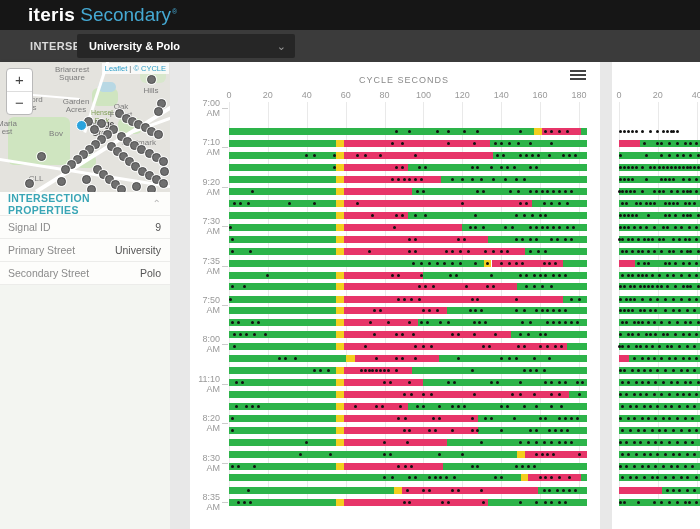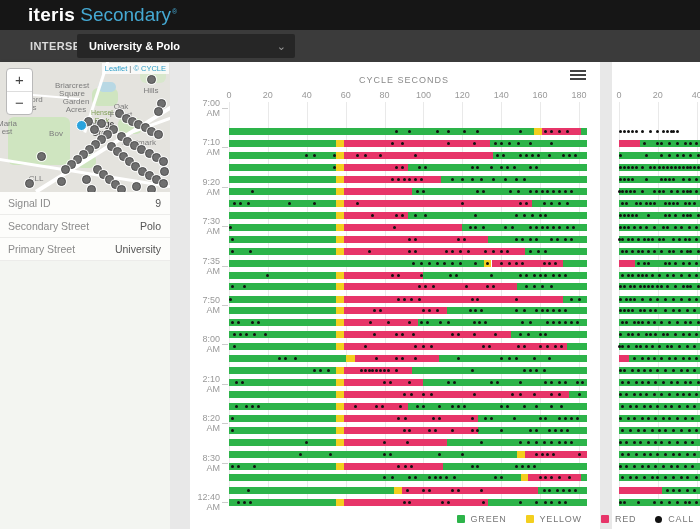--- a/index.html
+++ b/index.html
@@ -114,21 +114,21 @@
         <div class="patch" style="background: rgb(207, 229, 192); left: 92px; top: 26px; width: 26px; height: 18px;"></div>
         <div class="patch" style="background: rgb(207, 229, 192); left: 118px; top: 56px; width: 24px; height: 16px;"></div>
         <div class="patch" style="background: rgb(207, 229, 192); left: 76px; top: 92px; width: 20px; height: 14px;"></div>
         <div class="patch" style="background: rgb(216, 231, 204); left: 140px; top: 5px; width: 26px; height: 16px;"></div>
         <div class="patch" style="background: rgb(184, 216, 228); left: 98px; top: 20px; width: 18px; height: 10px;"></div>
         <div class="road" style="left: 35px; top: 128px; width: 160px; height: 4px; transform: rotate(-32deg); transform-origin: 0px 0px;"></div>
         <div class="road" style="left: 0px; top: 96px; width: 180px; height: 3px; transform: rotate(9deg); transform-origin: 0px 0px;"></div>
         <div class="road" style="left: 108px; top: -6px; width: 3px; height: 80px; transform: rotate(18deg); transform-origin: 0px 0px;"></div>
         <div class="road" style="left: 128px; top: 70px; width: 90px; height: 3px; transform: rotate(-20deg); transform-origin: 0px 0px;"></div>
         <div class="road" style="left: 10px; top: 30px; width: 70px; height: 2px; transform: rotate(5deg); transform-origin: 0px 0px;"></div>
-        <div class="map-label" style="left: 72px; top: 4px; margin-top: 16px;">Briarcrest
+        <div class="map-label" style="left: 72px; top: 4px;">Briarcrest
 Square</div>
         <div class="map-label" style="left: 29px; top: 34px;">Ashford
 Hills</div>
         <div class="map-label" style="left: 76px; top: 36px;">Garden
 Acres</div>
         <div class="map-label park" style="left: 102px; top: 47px;">Hensel
 Park</div>
         <div class="map-label" style="left: 121px; top: 41px;">Oak
 Forest</div>
         <div class="map-label city" style="left: 99px; top: 58px;">College
@@ -187,31 +187,35 @@
         <div class="marker" style="left: 24.5px; top: 116.5px;"></div>
         <div class="marker" style="left: 86.5px; top: 122.5px;"></div>
         <div class="marker" style="left: 131.5px; top: 119.5px;"></div>
         <div class="marker" style="left: 146.5px; top: 122.5px;"></div>
         <div class="marker" style="left: 36.5px; top: 89.5px;"></div>
         <div class="marker" style="left: 159.5px; top: 104.5px;"></div>
         <div id="selected-marker" style="left: 75.5px; top: 57.5px;"></div>
       </div>
 
     <div id="props" class="abs">
+      <div id="props-header">
+        <span id="props-title">INTERSECTION PROPERTIES</span>
+        <span id="props-collapse">⌃</span>
+      </div>
       <div class="prop-row">
         <span class="pl">Signal ID</span>
         <span class="pv">9</span>
       </div>
       <div class="prop-row">
+        <span class="pl">Primary Street</span>
+        <span class="pv">University</span>
+      </div>
+      <div class="prop-row">
         <span class="pl">Secondary Street</span>
         <span class="pv">Polo</span>
-      </div>
-      <div class="prop-row">
-        <span class="pl">Primary Street</span>
-        <span class="pv">University</span>
       </div>
     </div>
   </div>
 
   <div id="strip-left" class="abs"></div>
 
   <div id="card-left" class="abs">
     <div id="hamburger">
         <div></div>
         <div></div>
@@ -245,27 +249,27 @@
       <div class="time-label" style="left: 0px; top: 124.8px;">9:20 AM</div>
       <div class="time-dash" style="left: 32px; top: 124.8px;"></div>
       <div class="time-label" style="left: 0px; top: 164.2px;">7:30 AM</div>
       <div class="time-dash" style="left: 32px; top: 164.2px;"></div>
       <div class="time-label" style="left: 0px; top: 203.6px;">7:35 AM</div>
       <div class="time-dash" style="left: 32px; top: 203.6px;"></div>
       <div class="time-label" style="left: 0px; top: 243px;">7:50 AM</div>
       <div class="time-dash" style="left: 32px; top: 243px;"></div>
       <div class="time-label" style="left: 0px; top: 282.4px;">8:00 AM</div>
       <div class="time-dash" style="left: 32px; top: 282.4px;"></div>
-      <div class="time-label" style="left: 0px; top: 321.8px;">2:10 AM</div>
+      <div class="time-label" style="left: 0px; top: 321.8px;">11:10 AM</div>
       <div class="time-dash" style="left: 32px; top: 321.8px;"></div>
       <div class="time-label" style="left: 0px; top: 361.2px;">8:20 AM</div>
       <div class="time-dash" style="left: 32px; top: 361.2px;"></div>
       <div class="time-label" style="left: 0px; top: 400.6px;">8:30 AM</div>
       <div class="time-dash" style="left: 32px; top: 400.6px;"></div>
-      <div class="time-label" style="left: 0px; top: 440px;">12:40 AM</div>
+      <div class="time-label" style="left: 0px; top: 440px;">8:35 AM</div>
       <div class="time-dash" style="left: 32px; top: 440px;"></div>
       <div class="seg" style="left: 39px; top: 66.14px; width: 305.278px; background: rgb(45, 180, 74);"></div>
       <div class="seg" style="left: 344.278px; top: 66.14px; width: 7.77778px; background: rgb(243, 207, 30);"></div>
       <div class="seg" style="left: 352.056px; top: 66.14px; width: 38.8889px; background: rgb(231, 53, 105);"></div>
       <div class="seg" style="left: 390.944px; top: 66.14px; width: 5.83333px; background: rgb(45, 180, 74);"></div>
       <div class="dot" style="left: 204.722px; top: 68.14px; background: rgb(17, 17, 17);"></div>
       <div class="dot" style="left: 218.333px; top: 68.14px; background: rgb(17, 17, 17);"></div>
       <div class="dot" style="left: 245.556px; top: 68.14px; background: rgb(17, 17, 17);"></div>
       <div class="dot" style="left: 257.222px; top: 68.14px; background: rgb(17, 17, 17);"></div>
       <div class="dot" style="left: 272.778px; top: 68.14px; background: rgb(17, 17, 17);"></div>
@@ -1266,31 +1270,13 @@
       <div class="dot" style="left: 24.9444px; top: 438.5px; background: rgb(17, 17, 17);"></div>
       <div class="dot" style="left: 40.5px; top: 438.5px; background: rgb(17, 17, 17);"></div>
       <div class="dot" style="left: 48.2778px; top: 438.5px; background: rgb(17, 17, 17);"></div>
       <div class="dot" style="left: 56.0556px; top: 438.5px; background: rgb(17, 17, 17);"></div>
       <div class="dot" style="left: 63.8333px; top: 438.5px; background: rgb(17, 17, 17);"></div>
       <div class="dot" style="left: 71.6111px; top: 438.5px; background: rgb(17, 17, 17);"></div>
       <div class="dot" style="left: 75.5px; top: 438.5px; background: rgb(17, 17, 17);"></div>
       <div class="dot" style="left: 83.2778px; top: 438.5px; background: rgb(17, 17, 17);"></div>
     </div>
 
-  <div id="legend">
-    <span class="leg-item">
-        <span class="leg-swatch" style="background: rgb(45, 180, 74);"></span>
-        <span>GREEN</span>
-      </span>
-    <span class="leg-item">
-        <span class="leg-swatch" style="background: rgb(243, 207, 30);"></span>
-        <span>YELLOW</span>
-      </span>
-    <span class="leg-item">
-        <span class="leg-swatch" style="background: rgb(231, 53, 105);"></span>
-        <span>RED</span>
-      </span>
-    <span class="leg-item">
-        <span class="leg-dot" style="background: rgb(17, 17, 17);"></span>
-        <span>CALL</span>
-      </span>
-  </div>
 </div>
 
 </body></html>

